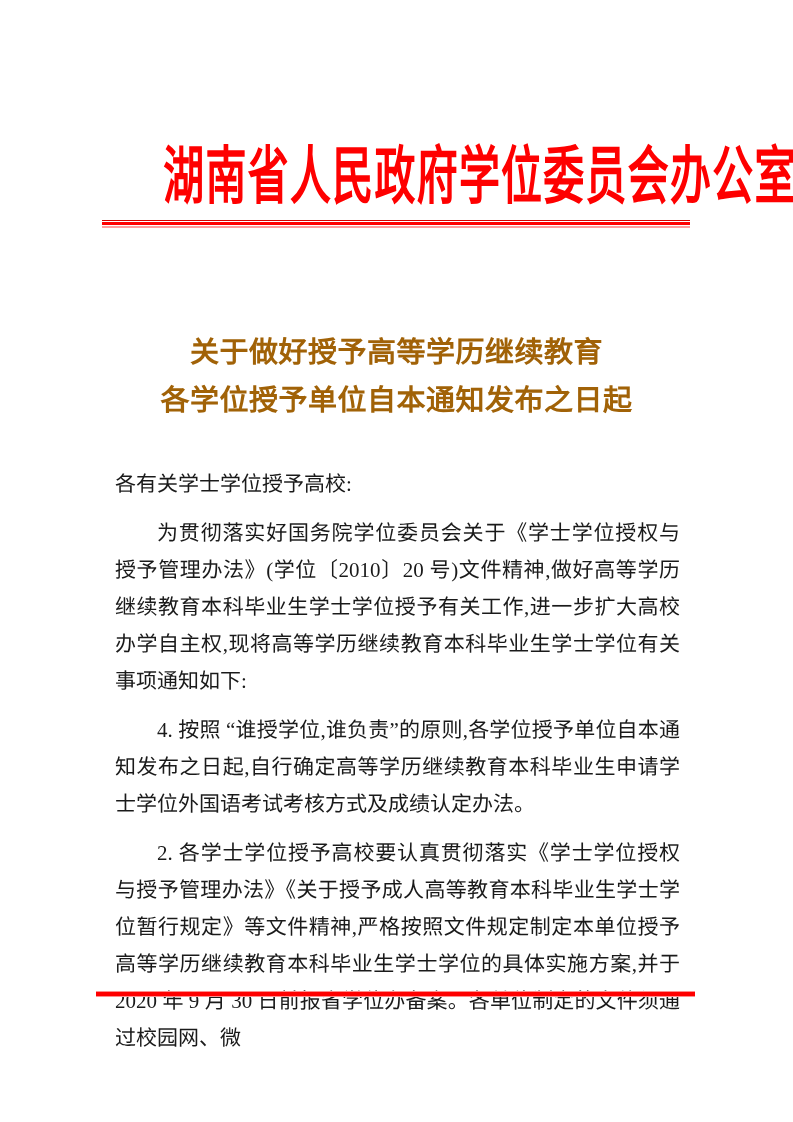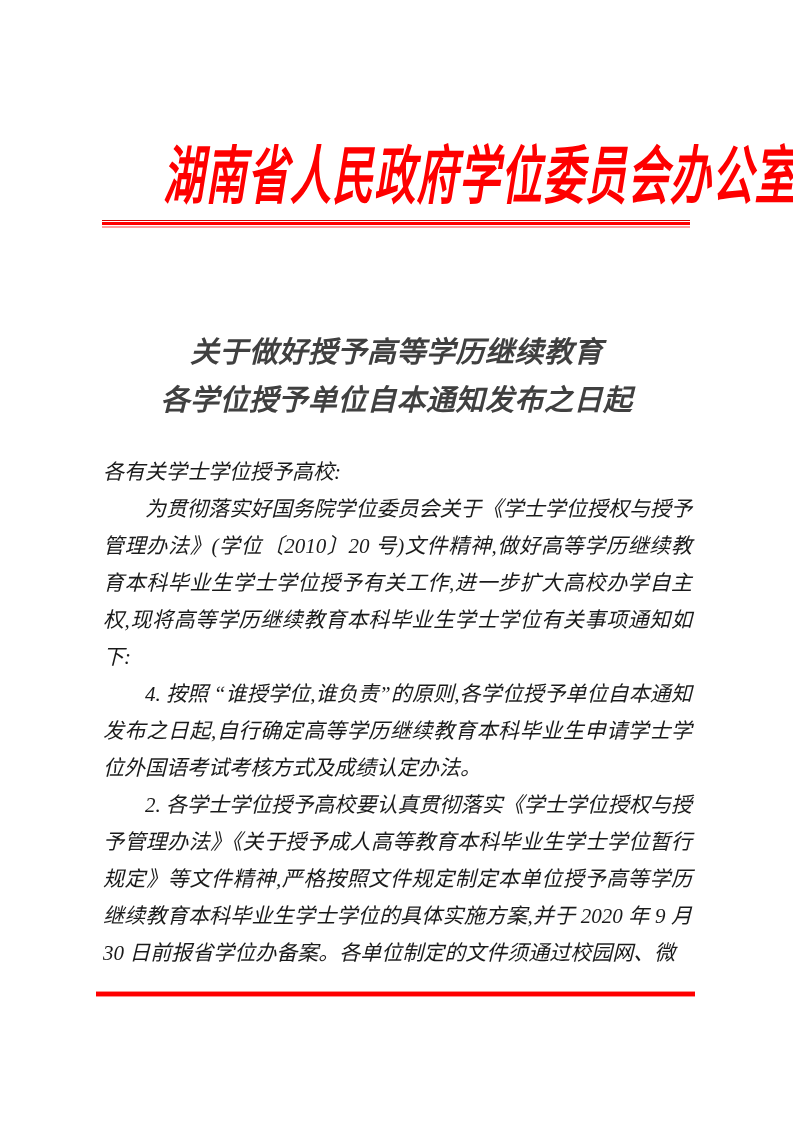--- a/index.html
+++ b/index.html
@@ -7,21 +7,20 @@
     padding: 0;
     background: #ffffff;
   }
   .page {
     position: relative;
     width: 793px;
     height: 1122px;
     background: #ffffff;
     overflow: hidden;
     font-family: "Liberation Serif", "DejaVu Serif", serif;
-    font-style: italic;
   }
 
   
   .letterhead {
     position: absolute;
     top: 143px;
     left: 0;
     width: 100%;
     text-align: center;
     line-height: 68px;
@@ -70,38 +69,38 @@
 
   
   .doc-title {
     position: absolute;
     top: 328px;
     left: 0;
     width: 100%;
     text-align: center;
     font-size: 29px;
     font-weight: bold;
-    color: #404040;
+    color: #a16207;
     line-height: 48px;
     letter-spacing: 0.5px;
   }
 
   
   .doc-body {
     position: absolute;
     top: 454px;
     left: 103px;
     width: 589px;
     font-size: 21px;
     line-height: 37px;
     color: #1a1a1a;
     text-align: justify;
   }
   .doc-body p {
-    margin: 0;
+    margin: 12px;
     padding: 0;
     text-indent: 2em;
   }
   .doc-body p.no-indent {
     text-indent: 0;
   }
 </style>
 </head>
 <body>
 

